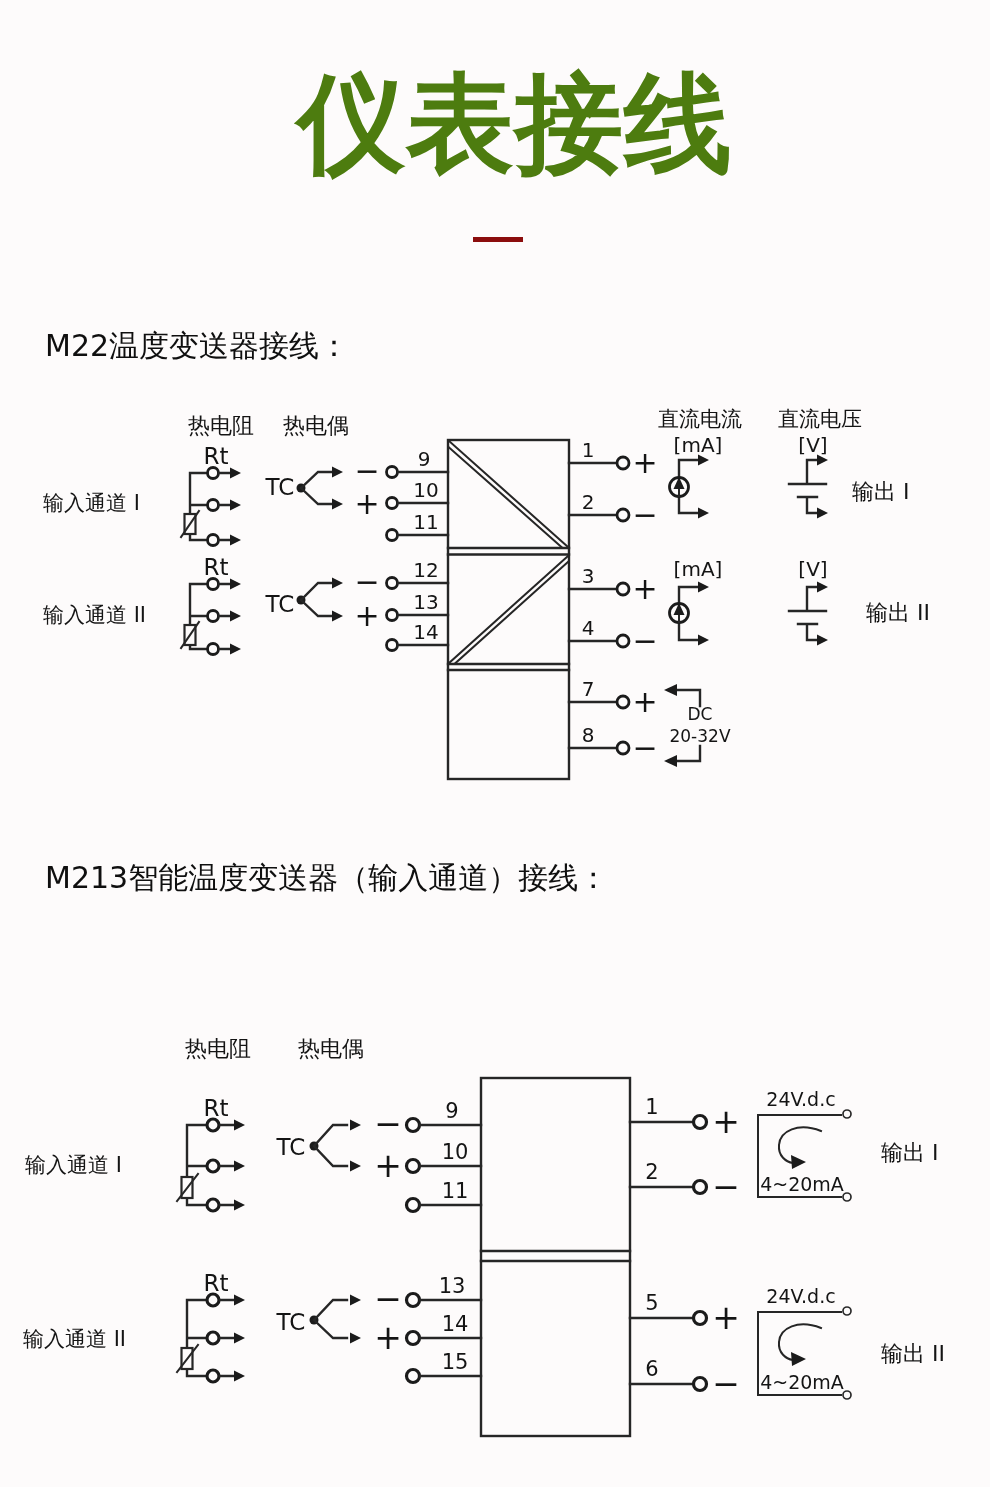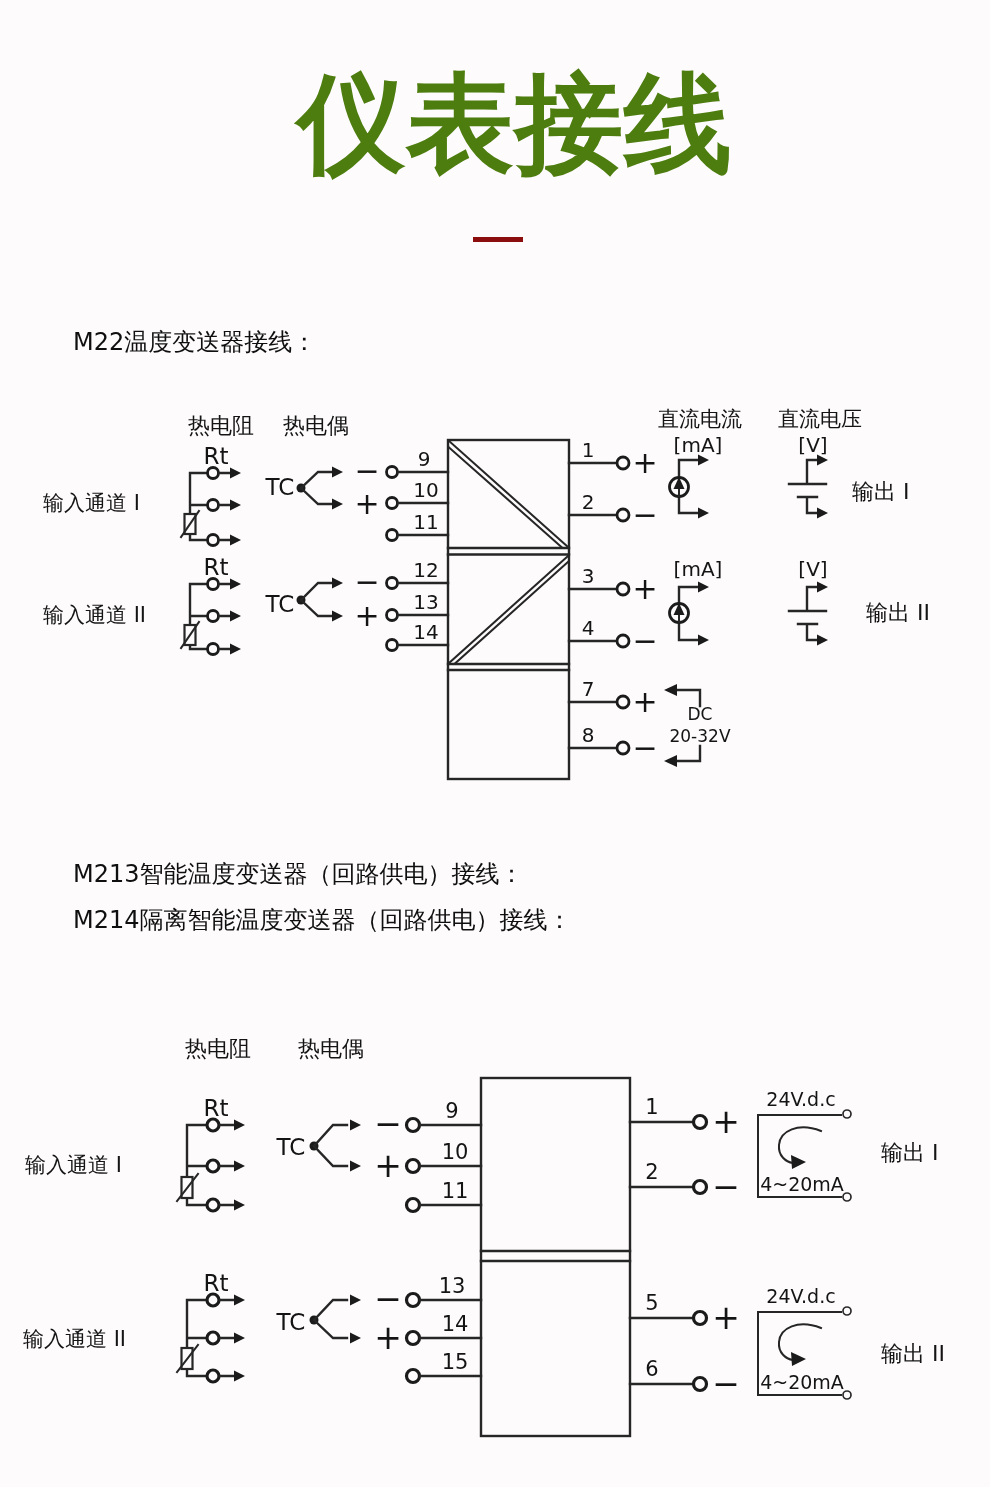--- a/index.html
+++ b/index.html
@@ -8,21 +8,21 @@
     position:relative;width:990px;height:1487px;margin:0 auto;
     background:#fdfbfb;overflow:hidden;
     font-family:"DejaVu Sans","Liberation Sans",sans-serif;color:#161616;
   }
   .abs{position:absolute;}
   #title{
     left:0;top:60px;width:990px;text-align:center;
     font-size:108px;font-weight:bold;letter-spacing:1px;color:#4d7c0f;line-height:1.18;padding-left:20px;
   }
   #title-rule{left:473px;top:237px;width:50px;height:5px;background:#8b0d0d;}
-  .heading{left:45px;font-size:24px;color:#0f0f0f;white-space:nowrap;margin-left:28px;}
+  .heading{left:45px;font-size:30px;color:#0f0f0f;white-space:nowrap;}
   #h-m22{top:326px;}
   #h-m213{top:858px;}
   #h-m214{top:904px;}
   #h-m215{top:950px;}
   svg{position:absolute;left:0;overflow:visible;}
   
   .wire{stroke:#262626;stroke-width:2.4;fill:none;stroke-linecap:square;stroke-linejoin:miter;}
   .thin{stroke-width:2;}
   .box{stroke:#262626;stroke-width:2.4;fill:none;}
   .term{fill:#fdfbfb;stroke:#1b1b1b;stroke-width:2.8;}
@@ -45,22 +45,21 @@
 </style>
 </head>
 <body>
 
 <div id="page">
 
   <div id="title" class="abs">仪表接线</div>
   <div id="title-rule" class="abs"></div>
 
   <div id="h-m22" class="abs heading">M22温度变送器接线：</div>
-  <div id="h-m213" class="abs heading">M213智能温度变送器（回路供电）接线：</div>
-  <div id="h-m214" class="abs heading">M214隔离智能温度变送器（回路供电）接线：</div>
+  <div id="h-m213" class="abs heading">M213智能温度变送器（输入通道）接线：</div>
 
   <svg viewBox="0 390 990 420" style="top:390px;width:990px;height:420px">
 
     <text class="zh22 mid" x="221" y="433">热电阻</text>
     <text class="zh22 mid" x="316" y="433">热电偶</text>
 
     <g>
       <text class="rt mid" x="216" y="464">Rt</text>
       <path class="wire" d="M190,473 V540 M190,473 H207 M190,505 H207 M190,540 H207"></path>
       <circle class="term" cx="213" cy="473" r="5.5"></circle>

